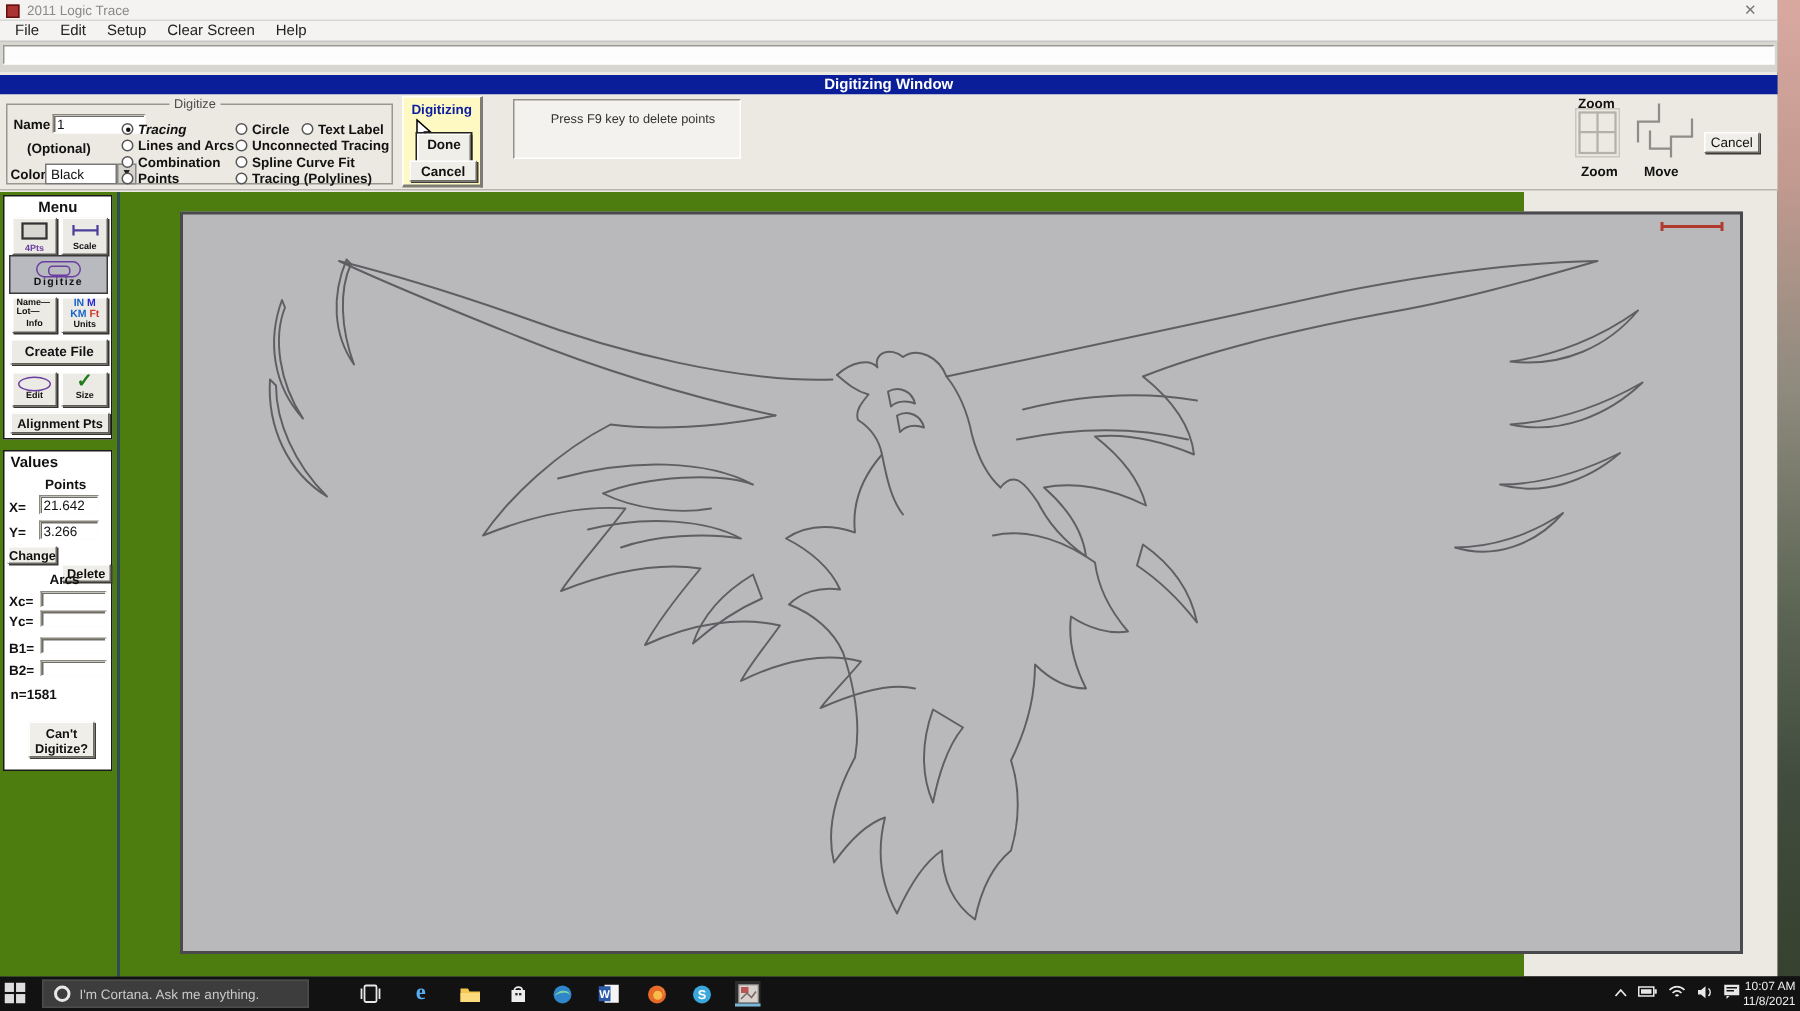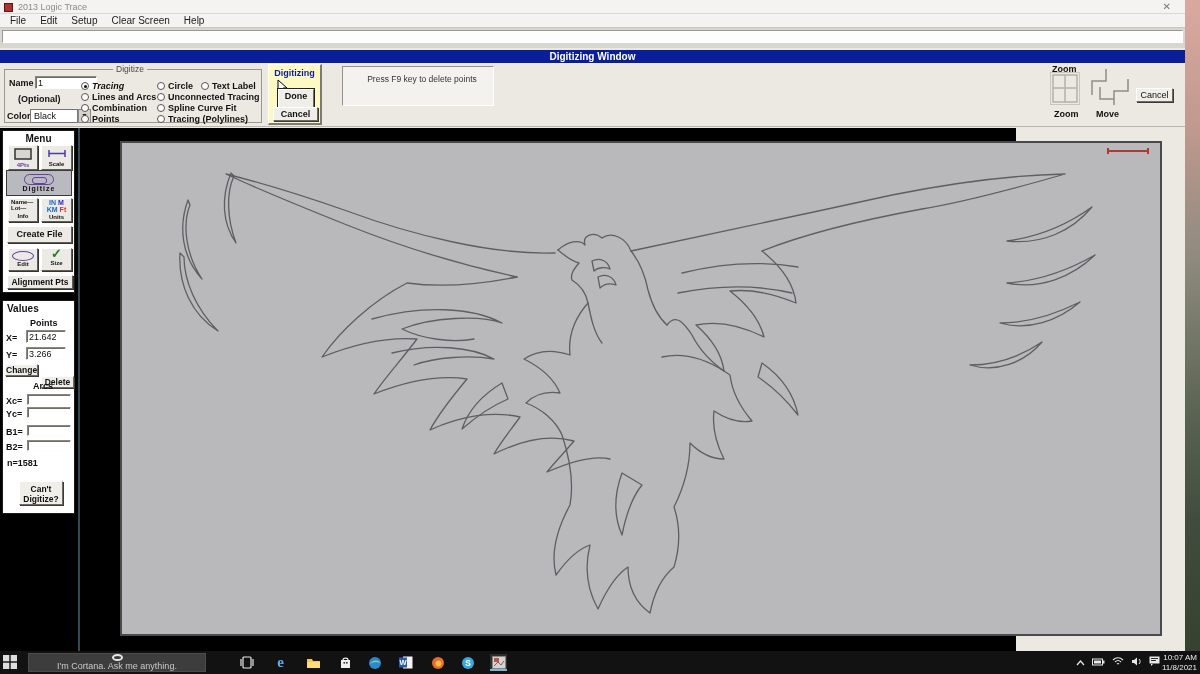--- a/index.html
+++ b/index.html
@@ -49,21 +49,21 @@
   .combo .carrow { width:13px; background:#d6d3cd; border:1px solid #888; font-size:7px; text-align:center; line-height:12px; color:#222; }
 
   
   .digipanel { position:absolute; left:268px; top:1px; width:54px; height:61px; background:#fef9c3; border-right:2px solid #7d7b75; border-bottom:2px solid #7d7b75; border-left:1px solid #fff; border-top:1px solid #fff; }
   .digipanel .dtitle { color:#0b1ea0; font-weight:bold; font-size:9px; text-align:center; margin-top:3px; }
 
   .msgbox { position:absolute; left:342px; top:3px; width:152px; height:40px; background:#f4f2ee; border:1px solid #94928b; border-bottom-color:#fff; border-right-color:#fff;text-align:center; }
   .msgbox div { font-size:8.5px; color:#333; padding:7px 0 0 8px; }
 
   
-  .main { position:absolute; left:0; top:128px; width:1016px; height:523px; background:#000000; }
+  .main { position:absolute; left:0; top:128px; width:1016px; height:523px; background:#4d7c0f; }
   .vdivider { position:absolute; left:78px; top:0; width:2px; height:523px; background:#2e4c55; }
   .cyantick { position:absolute; left:16px; top:80px; width:2px; height:44px; background:#3e5a64; }
 
   .panel { position:absolute; background:#fff; border:1px solid #1a1a1a; }
   .ptitle { text-align:center; font-weight:bold; font-size:10px; margin-top:2px; }
 
   .mini-btn { position:absolute; background:#eceae5; border:1px solid #5f5d57; border-top-color:#fff; border-left-color:#fff; box-shadow:1px 1px 0 #35342f; text-align:center; }
   .mini-lbl { font-size:6px; font-weight:bold; display:block; }
 
   .digitize-strip { position:absolute; left:3px; top:39px; width:66px; height:26px; background:#b9b9c0; border:1px solid #3a3a3a; text-align:center; }
@@ -76,40 +76,40 @@
 
   .vrow { position:absolute; font-size:9px; font-weight:bold; }
 
   
   .canvas { position:absolute; left:120px; top:13px; width:1042px; height:495px; background:#b9b9bb; border:2px solid #4a4a4c; }
   .canvas svg { width:100%; height:100%; display:block; }
 
   
   .taskbar { position:absolute; left:0; bottom:0; width:1200px; height:23px; background:#121212; }
   .tb-start { position:absolute; left:3px; top:4px; }
-  .cortana { position:absolute; left:28px; top:2px; width:178px; height:19px; background:#3d3d3d; border:1px solid #4c4c4c; display:flex; align-items:center;flex-direction:column; }
+  .cortana { position:absolute; left:28px; top:2px; width:178px; height:19px; background:#3d3d3d; border:1px solid #4c4c4c; display:flex; align-items:center; }
   .cortana .ring { width:11px; height:11px; border:2px solid #e8e8e8; border-radius:50%; margin:0 6px 0 7px; }
   .cortana .ctext { color:#c9c9c9; font-size:9px; }
   .tb-icon { position:absolute; top:3px; width:17px; height:17px; display:flex; align-items:center; justify-content:center; font-size:12px; }
   .tb-icon.active { background:#2d2d2d; box-shadow:inset 0 -2px 0 #7ab8d9; }
   .tray { position:absolute; right:40px; top:5px; display:flex; gap:7px; color:#e8e8e8; font-size:10px; align-items:center; }
   .clock { position:absolute; right:3px; top:2px; text-align:right; color:#eee; font-size:8px; line-height:9.5px; }
 
   .cursor-arrow { position:absolute; left:8px; top:14px; }
 </style>
 </head>
 <body>
 
 <div class="wallpaper"></div>
 
 <div class="app">
 
   <div class="titlebar">
     <div class="appicon"></div>
-    <div class="apptitle">2013 Logic Trace</div>
+    <div class="apptitle">2011 Logic Trace</div>
     <div class="close">✕</div>
   </div>
 
   <div class="menubar">
     <span>File</span>
     <span>Edit</span>
     <span>Setup</span>
     <span>Clear Screen</span>
     <span>Help</span>
   </div>

